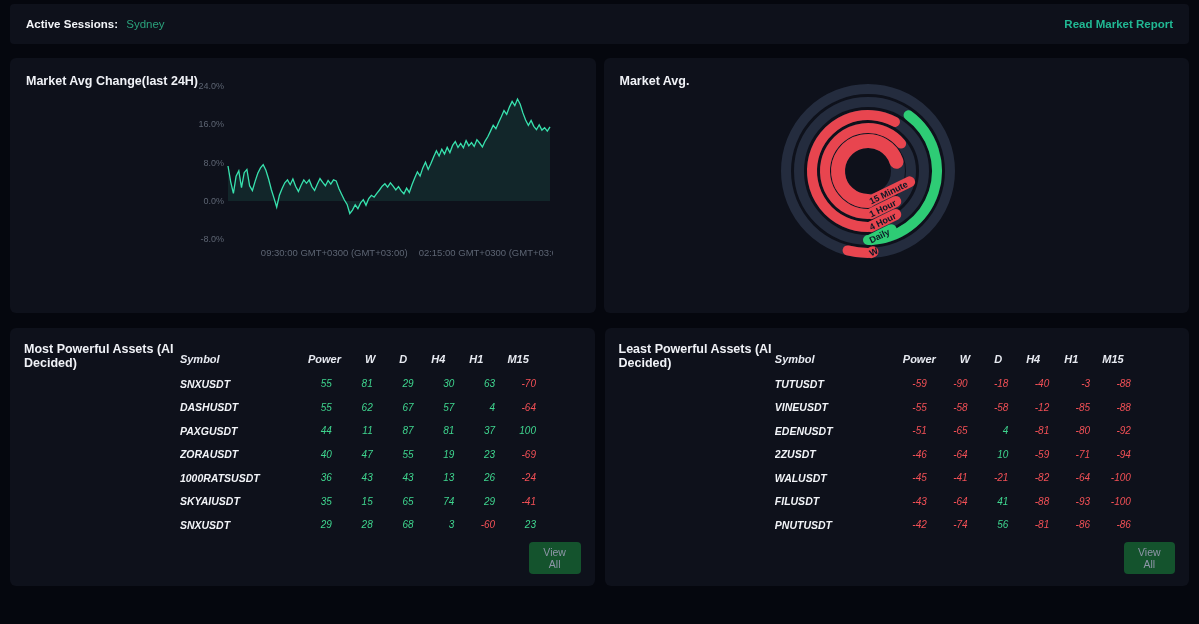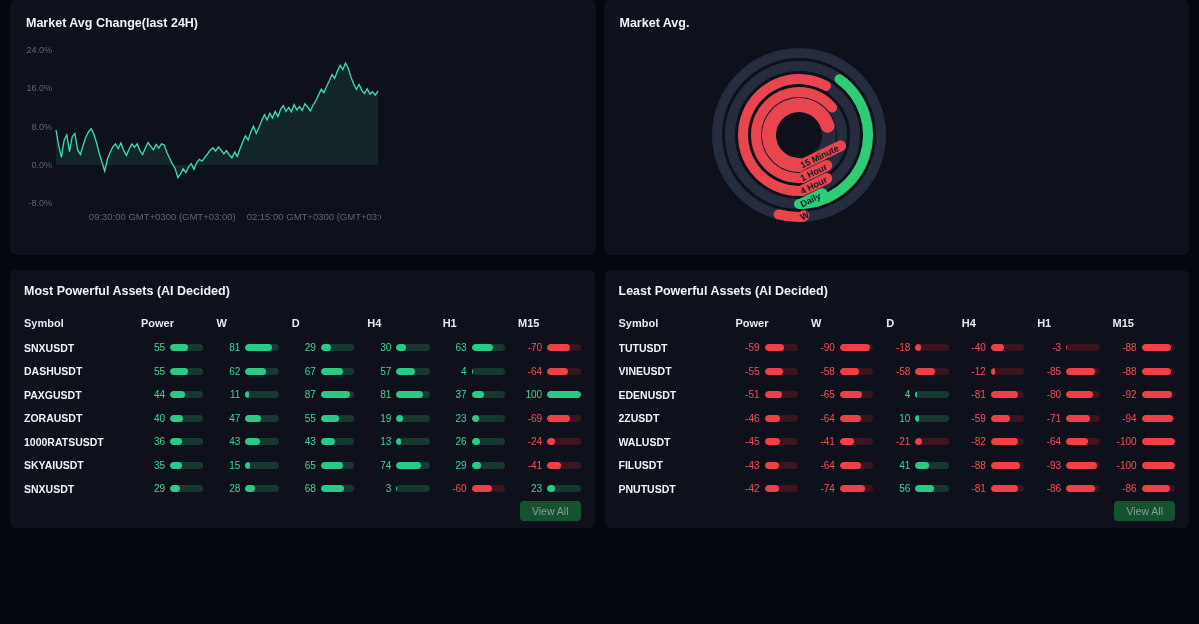--- a/index.html
+++ b/index.html
@@ -12,29 +12,29 @@
   .topbar-title{margin-left:22px;font-size:12.5px;color:#c3c8d4;}
   
   .session-bar{margin:4px 10px 14px;height:40px;background:#0e111b;border-radius:4px;
                display:flex;align-items:center;justify-content:space-between;padding:0 16px;}
   .session-left{font-size:11.5px;}
   .session-label{font-weight:700;color:#f2f4f8;}
   .session-value{color:#2aa17b;margin-left:5px;}
   .report-link{color:#21b893;font-size:11.5px;font-weight:700;text-decoration:none;cursor:pointer;}
   
   .charts-row{display:flex;gap:8px;margin:0 10px;height:255px;}
-  .panel{background:#0e111b;border-radius:6px;padding:14px 16px;flex:1;display:flex;flex-direction:column;min-width:0;}
+  .panel{background:#0e111b;border-radius:6px;padding:14px 16px;flex:1;display:flex;flex-direction:row;min-width:0;}
   .panel-title{margin:2px 0 6px;font-size:12.5px;font-weight:700;color:#f0f2f7;}
   .chart-svg{display:block;}
   
   .tables-row{display:flex;gap:10px;margin:15px 10px 0;height:258px;}
   .table-panel{padding:12px 14px;}
   .tbody{flex:1;margin-top:6px;}
-  .trow{display:grid;grid-template-columns:104px repeat(6,1fr);column-gap:13px;
-        align-items:center;height:23.5px;}
+  .trow{display:grid;grid-template-columns:104px repeat(6,1fr);column-gap:24px;
+        align-items:center;height:23.5px;font-style:italic;}
   .thead{height:26px;}
   .th{font-size:11px;font-weight:700;color:#e7eaf1;text-align:left;}
   .th.sym{text-align:left;}
   .symbol{font-size:10.5px;font-weight:700;color:#f2f4f8;white-space:nowrap;overflow:hidden;}
   .cell{display:flex;align-items:center;gap:5px;min-width:0;}
   .val{width:24px;flex:none;text-align:right;font-size:10px;}
   .val.pos{color:#3fd68f;} .val.neg{color:#f25056;}
   .track{flex:1;height:7px;border-radius:4px;overflow:hidden;}
   .track.pos{background:#17382e;} .track.neg{background:#3a151d;}
   .fill{height:100%;border-radius:4px;}
@@ -43,20 +43,27 @@
             border:none;border-radius:4px;font-size:10.5px;padding:4px 12px;cursor:pointer;
             font-family:"Liberation Sans",sans-serif;}
   .axis-text{fill:#5d6573;font-family:"Liberation Sans",sans-serif;}
 </style>
 </head>
 <body>
 
 <div class="app">
 
 
+  <div class="session-bar">
+    <div class="session-left">
+      <span class="session-label">Active Sessions:</span>
+      <span class="session-value">Sydney</span>
+    </div>
+    <a class="report-link">Read Market Report</a>
+  </div>
 
   <div class="charts-row">
     <section class="panel">
       <h3 class="panel-title">Market Avg Change(last 24H)</h3>
       <svg class="chart-svg" width="355" height="196" viewBox="0 0 355 196">
           <text x="26" y="17.039999999999992" text-anchor="end" font-size="9" class="axis-text">24.0%</text>
           <text x="26" y="55.36" text-anchor="end" font-size="9" class="axis-text">16.0%</text>
           <text x="26" y="93.68" text-anchor="end" font-size="9" class="axis-text">8.0%</text>
           <text x="26" y="132" text-anchor="end" font-size="9" class="axis-text">0.0%</text>
           <text x="26" y="170.32" text-anchor="end" font-size="9" class="axis-text">-8.0%</text>

